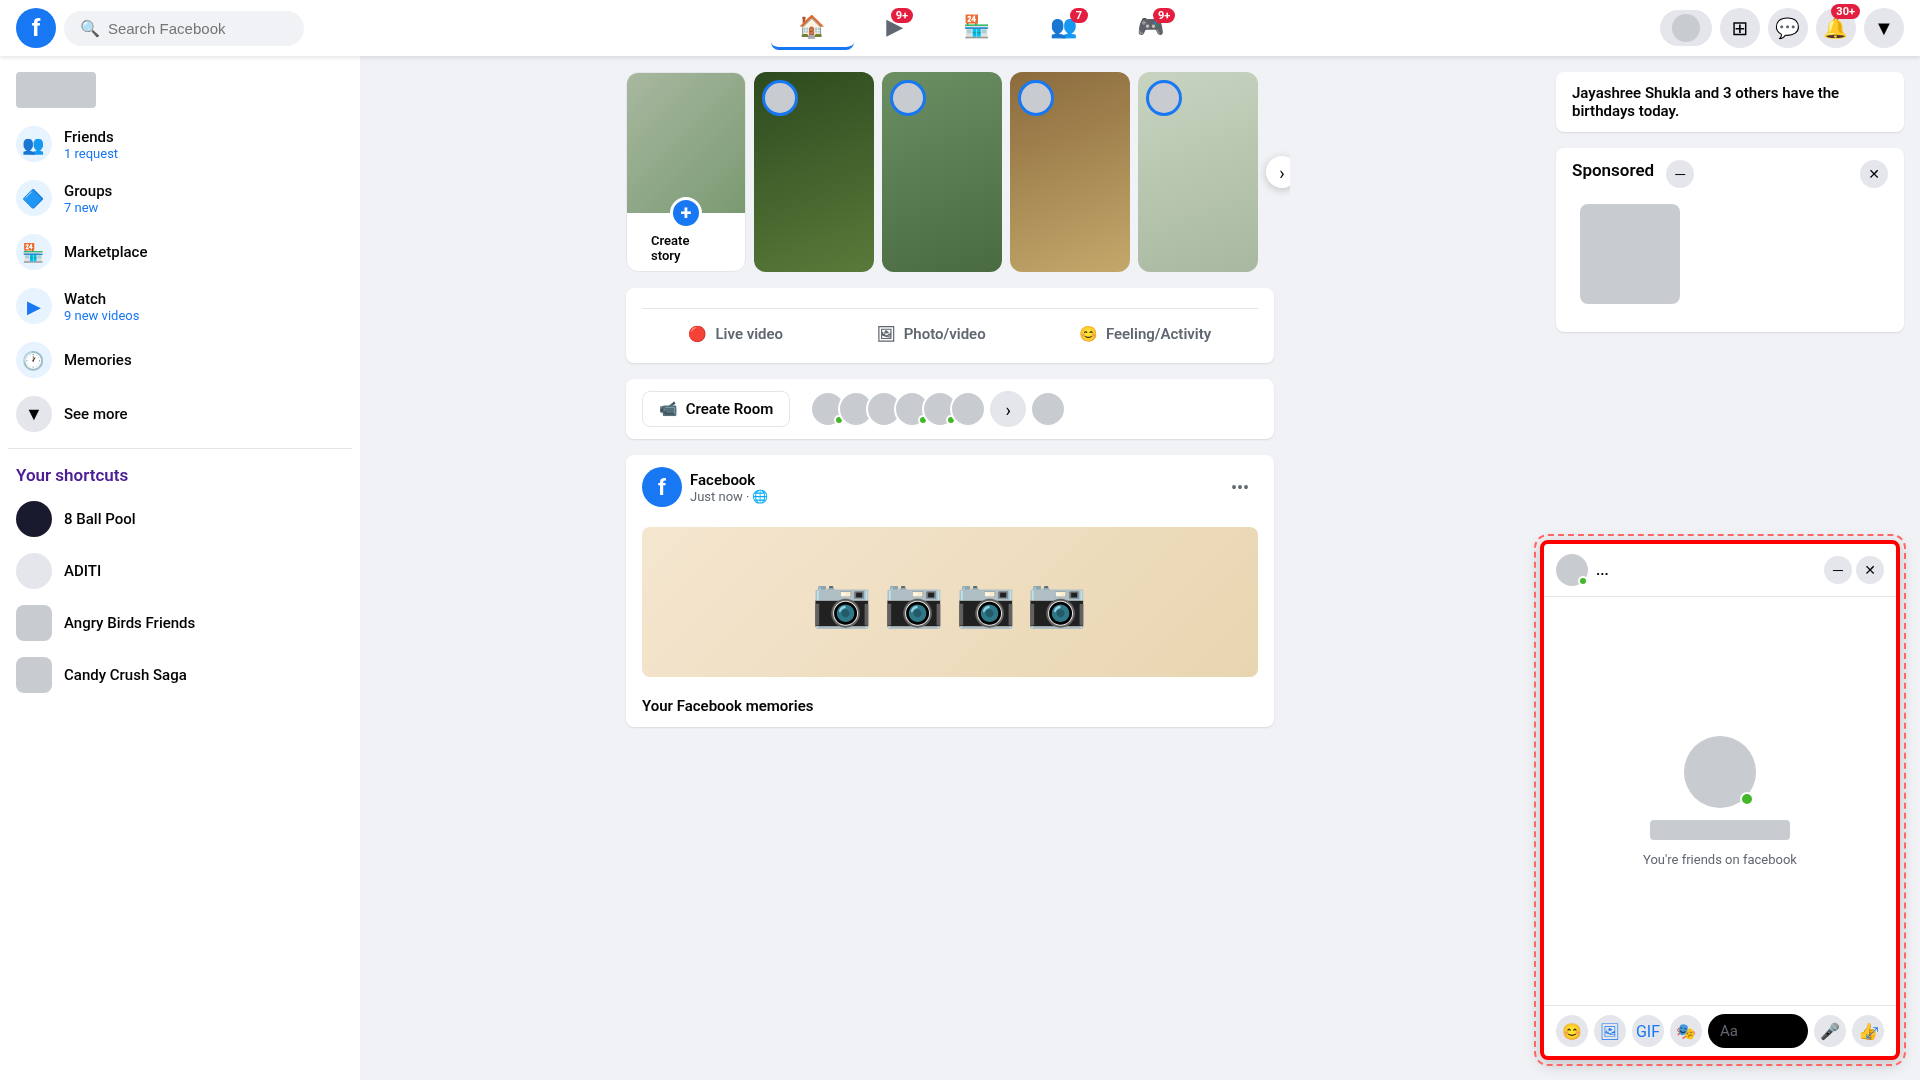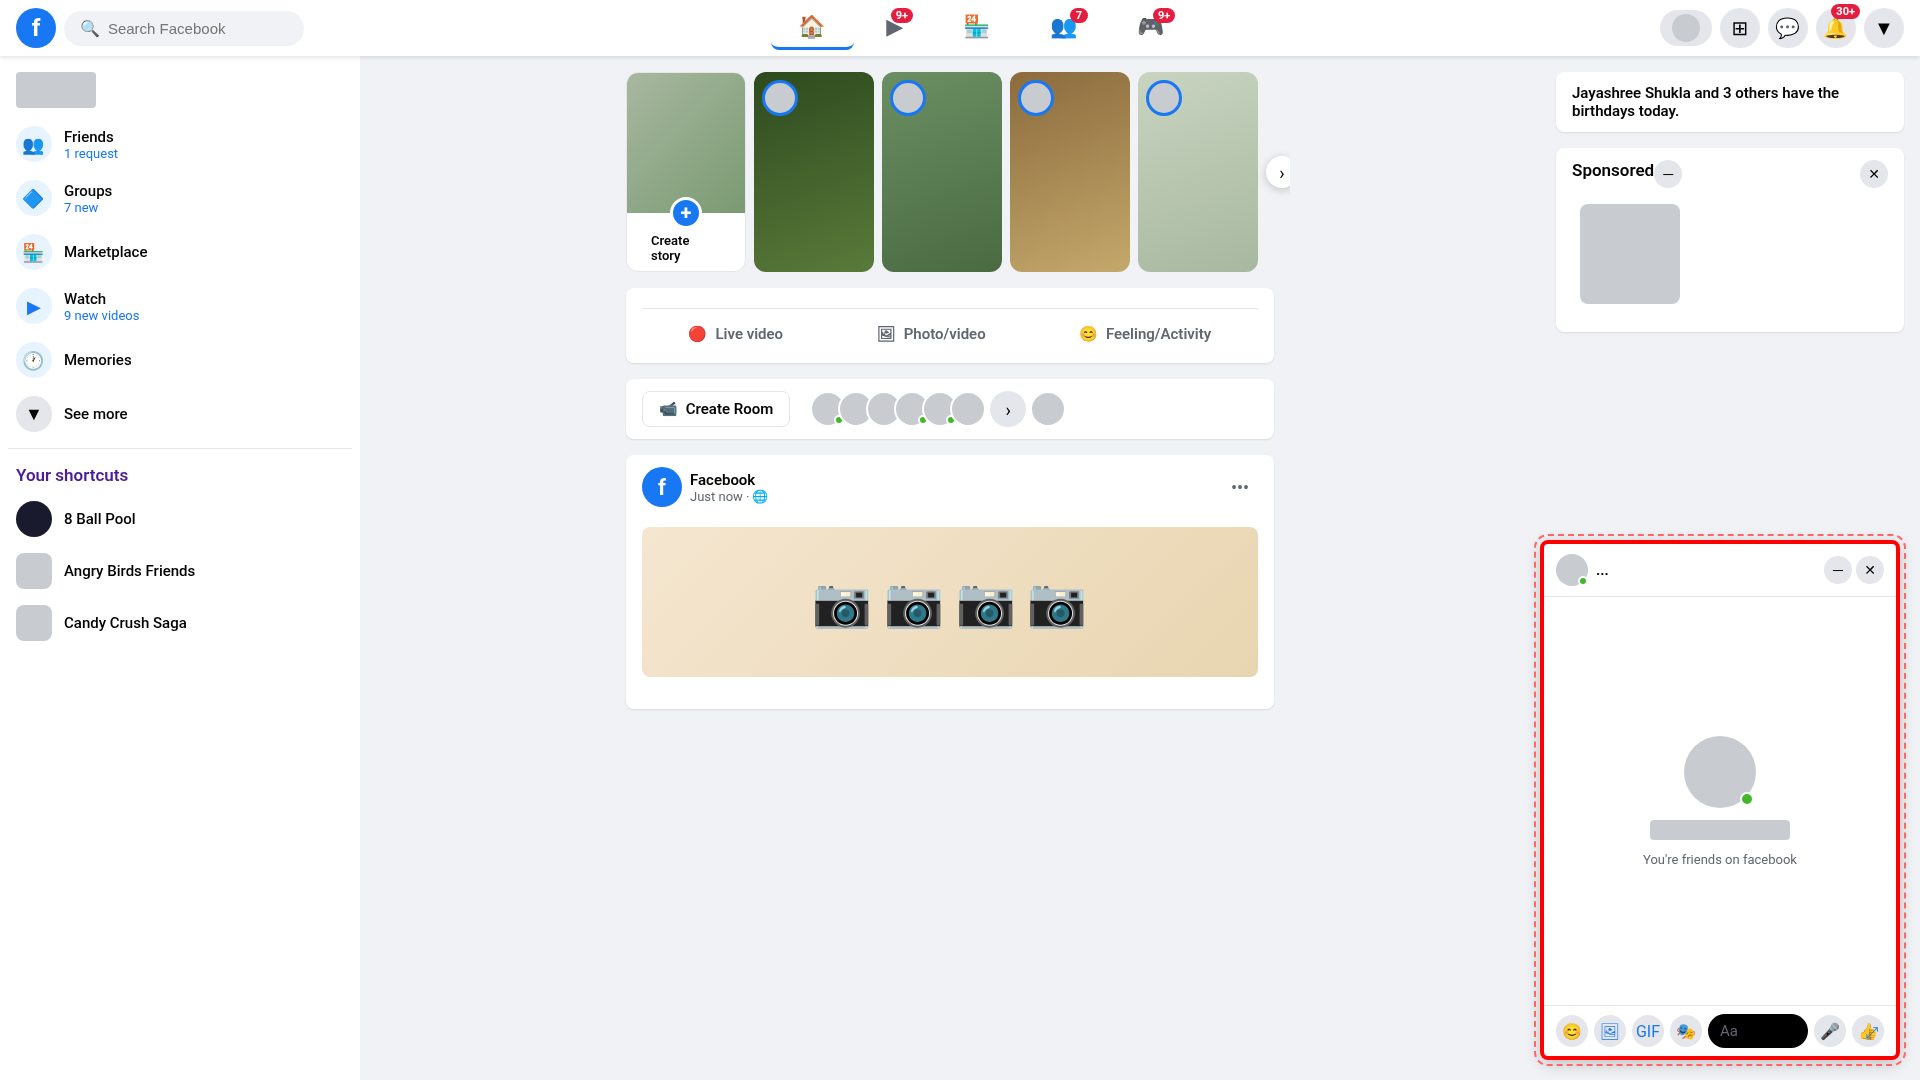--- a/index.html
+++ b/index.html
@@ -145,21 +145,21 @@
     .main-feed::-webkit-scrollbar { width: 8px; }
     .main-feed::-webkit-scrollbar-thumb { background: #c8ccd0; border-radius: 4px; }
     .left-sidebar::-webkit-scrollbar { width: 6px; }
     .left-sidebar::-webkit-scrollbar-thumb { background: #c8ccd0; border-radius: 4px; }
 
     .story-color-1 { background: linear-gradient(160deg, #2d4a1e, #5a7a3a); }
     .story-color-2 { background: linear-gradient(160deg, #6b8e63, #4a6b42); }
     .story-color-3 { background: linear-gradient(160deg, #8b6b3d, #c4a86b); }
     .story-color-4 { background: linear-gradient(160deg, #c8d4c0, #a8b8a0); }
 
-    .sponsored-header-row { display: flex; align-items: center; gap: 0; margin-bottom: 8px; }
+    .sponsored-header-row { display: flex; align-items: center; gap: 12px; margin-bottom: 8px; }
     .sponsored-close-btn { width: 28px; height: 28px; border-radius: 50%; background: #e4e6eb; display: flex; align-items: center; justify-content: center; cursor: pointer; font-size: 14px; margin-left: auto; }
     .sponsored-collapse-btn { width: 28px; height: 28px; border-radius: 50%; background: #e4e6eb; display: flex; align-items: center; justify-content: center; cursor: pointer; font-size: 14px; }
 
     .story-text-overlay { position: absolute; bottom: 8px; left: 8px; right: 8px; color: #fff; font-size: 12px; font-weight: 600; text-shadow: 0 1px 3px rgba(0,0,0,0.5); }
   </style>
 </head>
 <body>
 
 <nav class="topnav">
   <div class="topnav-left">
@@ -263,20 +263,24 @@
 
     <div class="sidebar-divider"></div>
 
     <div class="shortcuts-title">Your shortcuts</div>
 
     <div class="shortcut-item">
       <div class="shortcut-icon" style="background:#1a1a2e; border-radius:50%;"></div>
       <span style="font-size:15px; font-weight:500;">8 Ball Pool</span>
     </div>
     <div class="shortcut-item">
+      <div class="shortcut-icon" style="background:#e4e6eb; border-radius:50%;"></div>
+      <span style="font-size:15px; font-weight:500;">ADITI</span>
+    </div>
+    <div class="shortcut-item">
       <div class="shortcut-icon" style="background:#c8ccd0;"></div>
       <span style="font-size:15px; font-weight:500;">Angry Birds Friends</span>
     </div>
     <div class="shortcut-item">
       <div class="shortcut-icon" style="background:#c8ccd0;"></div>
       <span style="font-size:15px; font-weight:500;">Candy Crush Saga</span>
     </div>
   </aside>
 
   <main class="main-feed">
@@ -360,20 +364,21 @@
         </div>
         <div class="memory-more-btn">•••</div>
       </div>
       <div class="memory-img-strip">
 
         <div style="width:100%; height:150px; background: linear-gradient(135deg, #f5e6d0, #e8d5b0); border-radius:8px; display:flex; align-items:center; justify-content:center; font-size:48px; gap:8px;">
           📷 📷 📷 📷
         </div>
       </div>
       <div class="memory-post-body">
+        <div class="memory-post-text"><strong>Your Facebook memories</strong></div>
       </div>
     </div>
 
   </main>
 
   <aside class="right-sidebar">
 
     <div class="birthday-box">
       <div class="birthday-text">
         <span>Jayashree Shukla</span>

